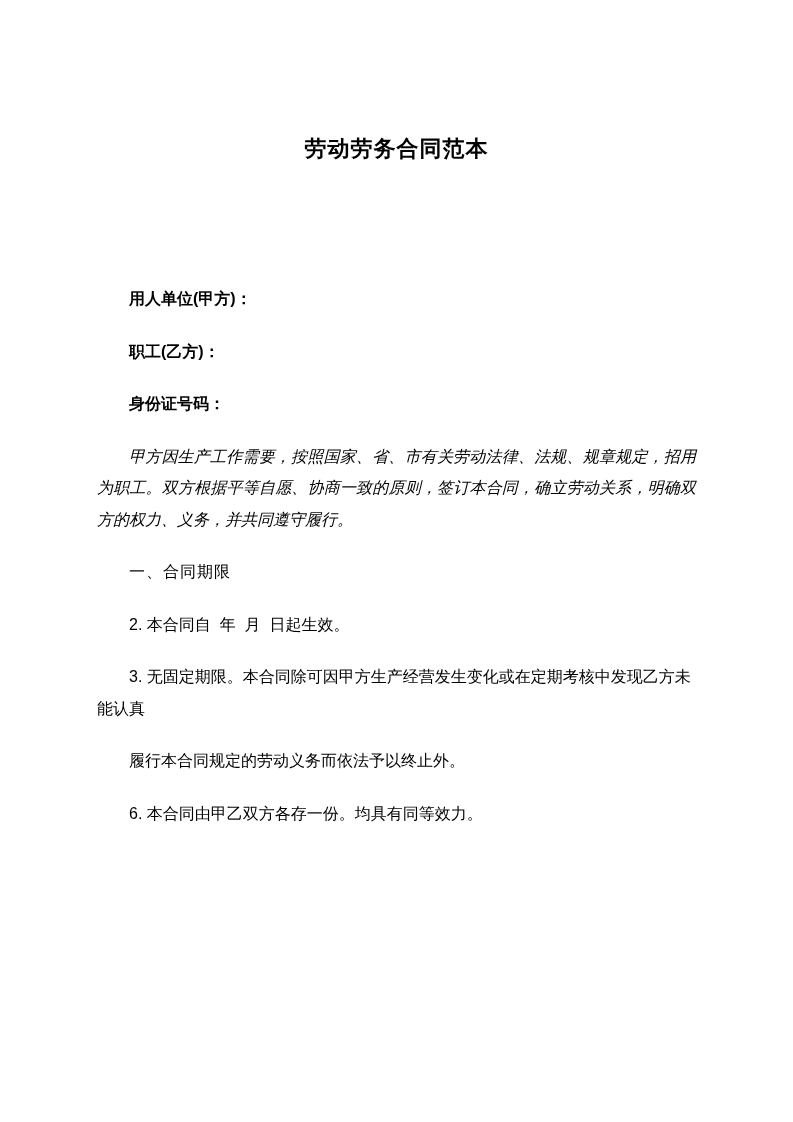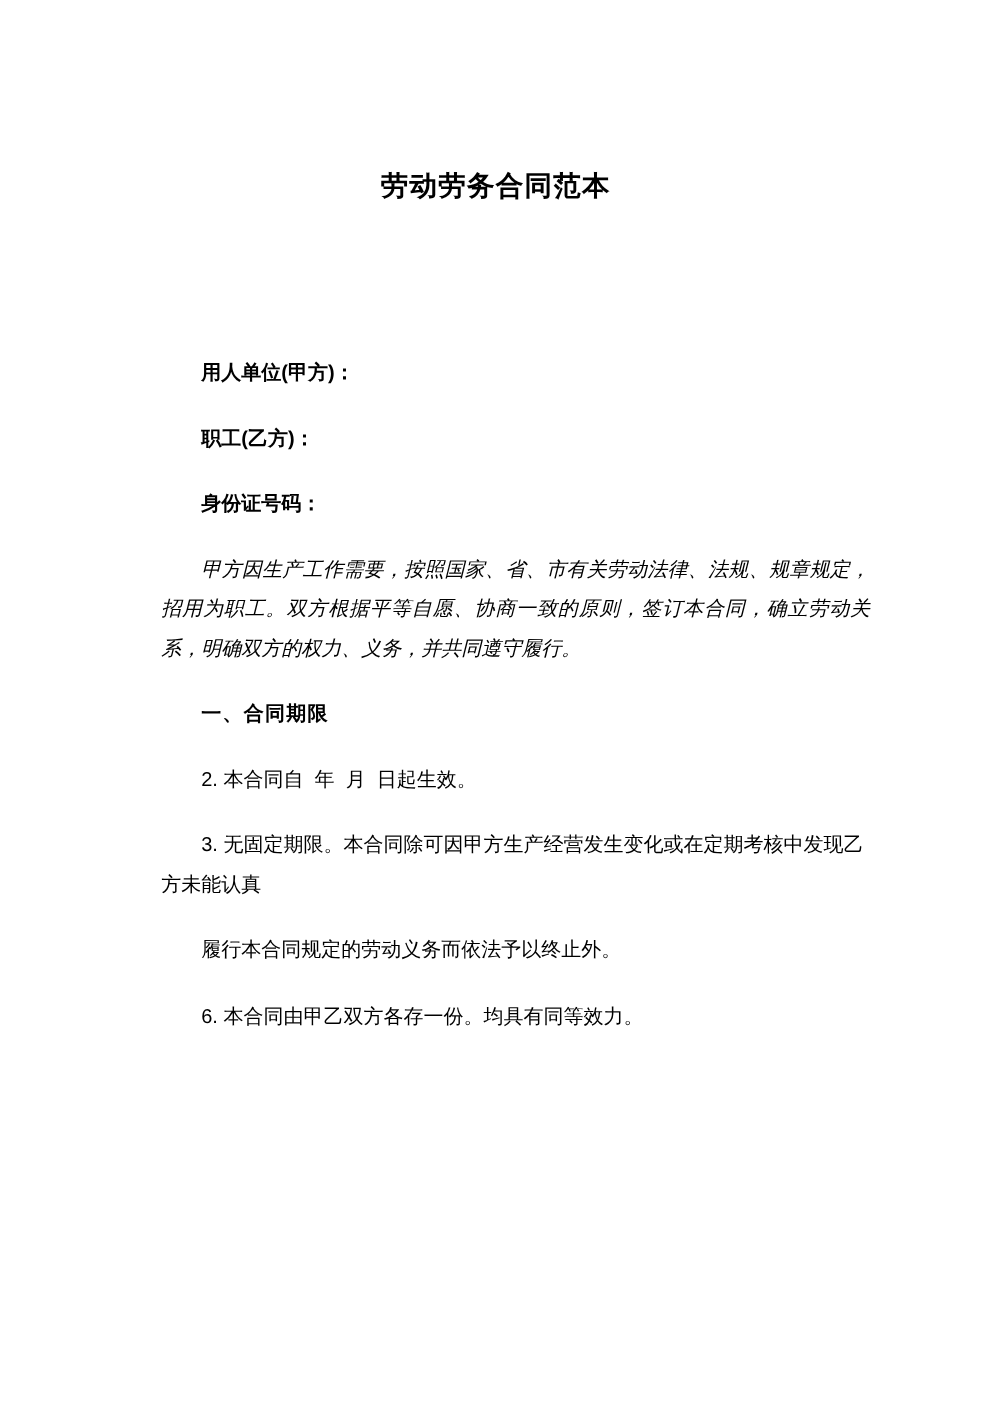--- a/index.html
+++ b/index.html
@@ -28,27 +28,26 @@
     margin: 119px 97px 0 97px;
     font-size: 16px;
   }
   .block {
     margin: 0 0 21px 0;
     line-height: 31.5px;
     white-space: pre-wrap;
   }
   .indent {
     text-indent: 2em;
-    margin-left: 32px;
   }
   .field {
     font-weight: bold;
   }
   .heading {
-    font-weight: bold;
+    font-weight: normal;
     letter-spacing: 1px;
   }
   .paragraph {
     text-align: justify;
     font-style: italic;
   }
   .page-number {
     position: absolute;
     top: 1040px;
     left: 0;

